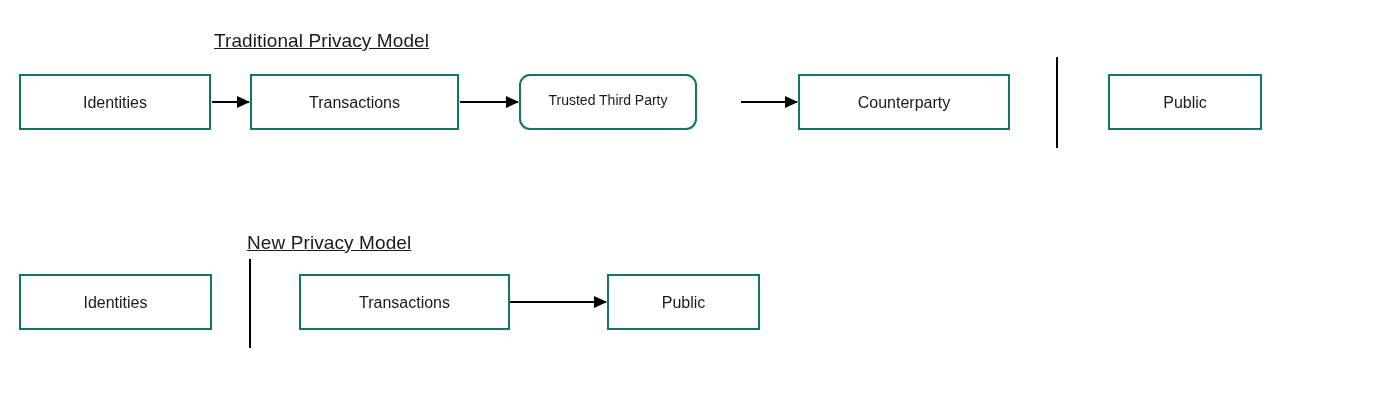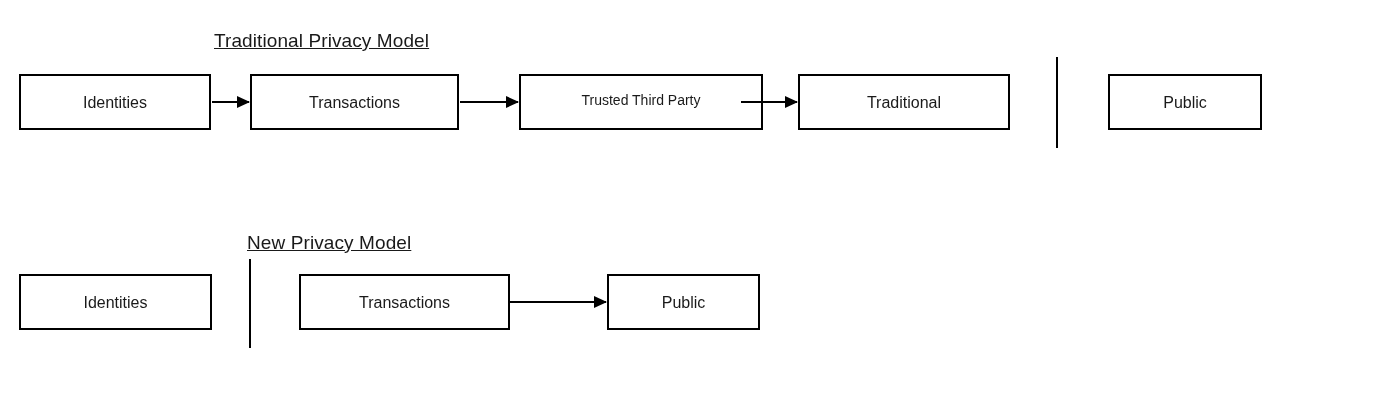--- a/index.html
+++ b/index.html
@@ -29,21 +29,21 @@
     letter-spacing: 0.1px;
     text-decoration: underline;
   }
   #title-traditional { left: 214px; top: 30px; }
   #title-new        { left: 247px; top: 232px; }
 
   
   .node {
     position: absolute;
     box-sizing: border-box;
-    border: 2px solid #000000;
+    border: 2px solid #0f766e;
     background: #ffffff;
     display: flex;
     align-items: center;
     justify-content: center;
     text-align: center;
   }
   .node .node-label {
     font-size: 16px;
     line-height: 19px;
     color: #1a1a1a;
@@ -102,28 +102,28 @@
   </div>
 
   <div class="arrow" style="left:212px; top:101px; width:37px;"></div>
 
   <div class="node" style="left:250px; top:74px; width:209px; height:56px;">
     <span class="node-label">Transactions</span>
   </div>
 
   <div class="arrow" style="left:460px; top:101px; width:58px;"></div>
 
-  <div class="node wrap" style="left:519px; top:74px; width:244px; height:56px;">
+  <div class="node wrap" style="left:519px; top:74px; width:178px; height:56px;border-radius:11px;">
     <span class="node-label">Trusted Third Party</span>
   </div>
 
   <div class="arrow" style="left:741px; top:101px; width:56px;"></div>
 
   <div class="node" style="left:798px; top:74px; width:212px; height:56px;">
-    <span class="node-label">Traditional</span>
+    <span class="node-label">Counterparty</span>
   </div>
 
   <div class="divider" style="left:1056px; top:57px; height:91px;"></div>
 
   <div class="node" style="left:1108px; top:74px; width:154px; height:56px;">
     <span class="node-label">Public</span>
   </div>
 
   <div class="section-title" id="title-new">New Privacy Model</div>
 

